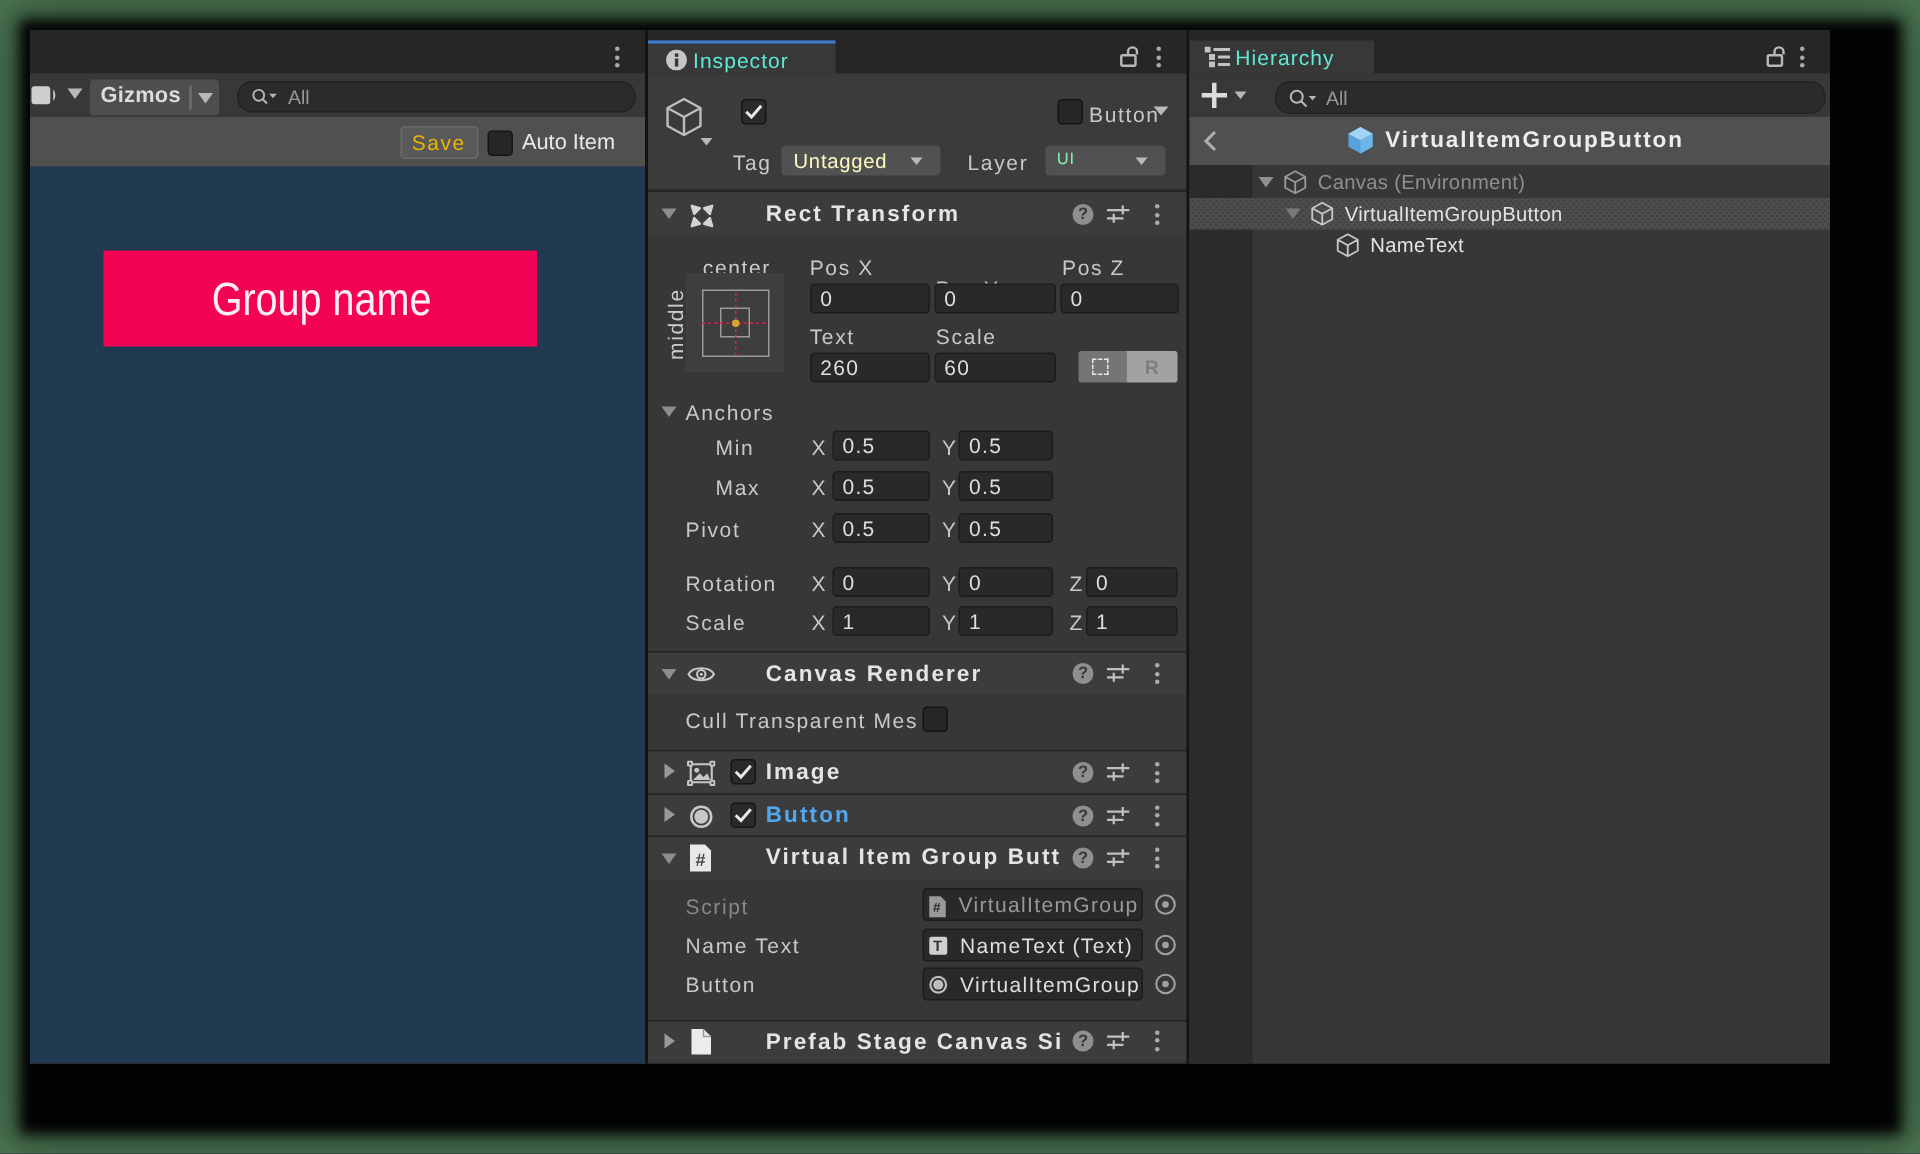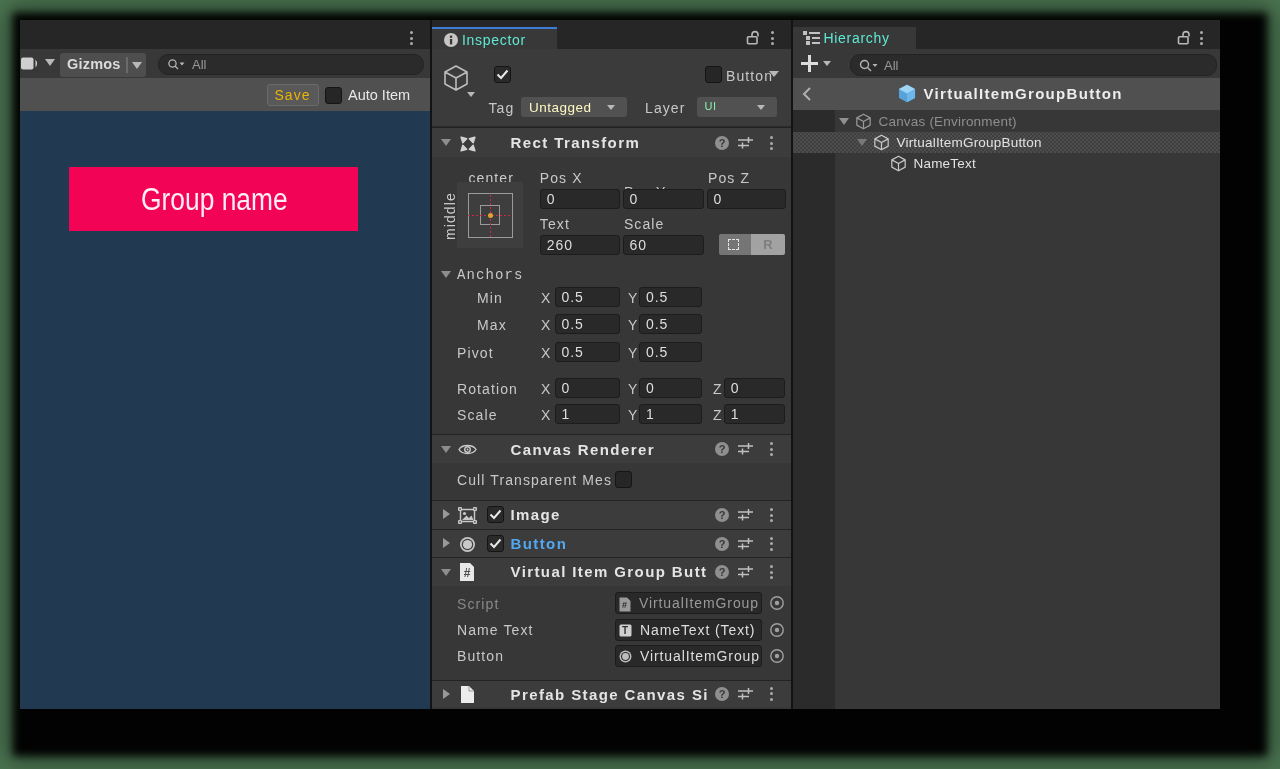--- a/index.html
+++ b/index.html
@@ -166,21 +166,21 @@
     <div class="field" style="left:274.6px; top:32px; width:79.8px; height:20px;">0</div>
     <span class="lbl" style="left:107.8px; top:59px;">Text</span>
     <span class="lbl" style="left:191.9px; top:59px;">Scale</span>
     <div class="field" style="left:107.8px; top:78px; width:79.8px; height:20px;">260</div>
     <div class="field" style="left:190.5px; top:78px; width:81px; height:20px;">60</div>
     <div class="abs" style="left:287.4px; top:77px; width:31.4px; height:21.4px; background:#757575; border-radius:2px 0 0 2px;">
       <div class="abs" style="left:9px; top:5px; width:11px; height:11px; border:1.4px dashed #e6e6e6;"></div>
     </div>
     <div class="abs" style="left:318.8px; top:77px; width:34.2px; height:21.4px; background:#a2a2a2; border-radius:0 2px 2px 0; color:#7e7e7e; font-weight:bold; font-size:13px; text-align:center; line-height:21px;">R</div>
     <div class="fold down" style="left:9px; top:114px;"></div>
-    <span class="lbl" style="left:25px; top:110px;font-family:Liberation Mono, monospace;">Anchors</span>
+    <span class="lbl" style="left:25px; top:110px;">Anchors</span>
     <span class="lbl" style="left:45px; top:133px;">Min</span>
     <span class="lbl" style="left:109px; top:133px;">X</span>
     <div class="field" style="left:122.6px; top:130px; width:65px; height:20px;">0.5</div>
     <span class="lbl" style="left:196px; top:133px;">Y</span>
     <div class="field" style="left:207px; top:130px; width:63.3px; height:20px;">0.5</div>
     <span class="lbl" style="left:45px; top:160px;">Max</span>
     <span class="lbl" style="left:109px; top:160px;">X</span>
     <div class="field" style="left:122.6px; top:157px; width:65px; height:20px;">0.5</div>
     <span class="lbl" style="left:196px; top:160px;">Y</span>
     <div class="field" style="left:207px; top:157px; width:63.3px; height:20px;">0.5</div>

